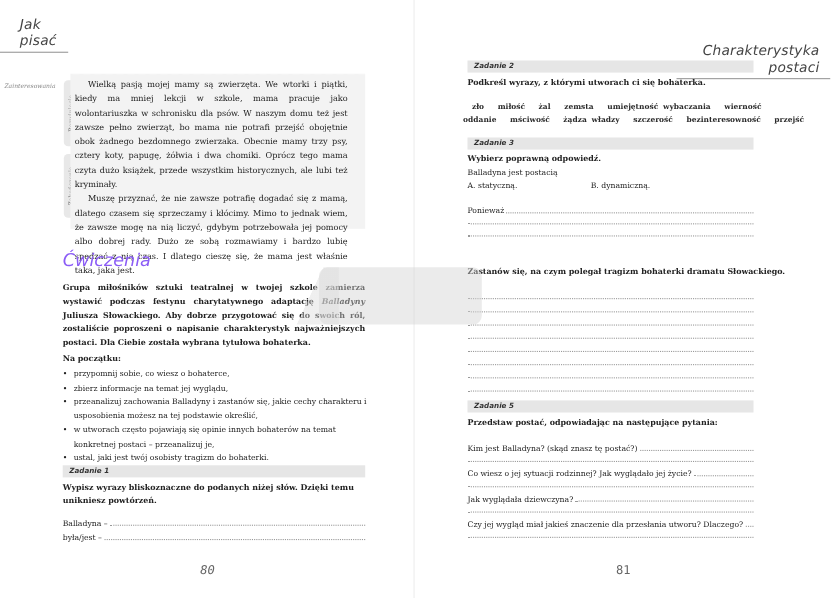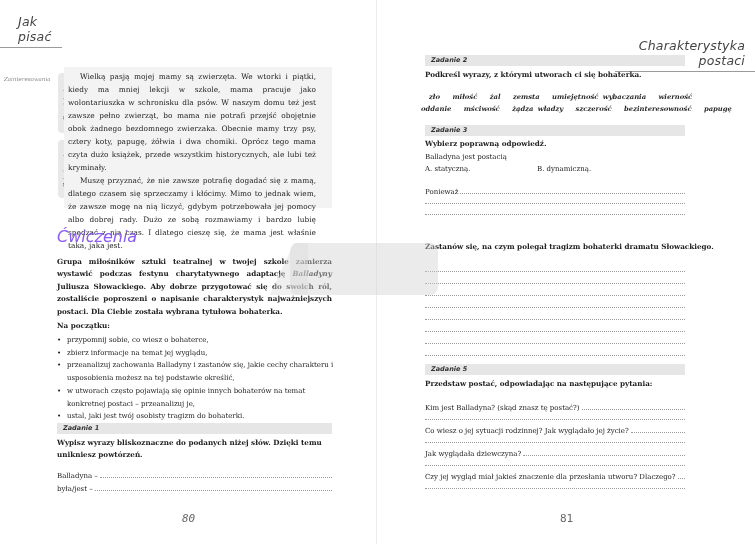--- a/index.html
+++ b/index.html
@@ -40,21 +40,21 @@
   .steps li::before { content: "\2022"; position: absolute; left: 0; top: 0; font-size: 7px; }
 
   .task-bar { position: absolute; height: 11px; background: #e6e6e6; font-family: "DejaVu Sans", sans-serif; font-style: italic; font-weight: bold; font-size: 6.5px; line-height: 11px; padding-left: 6px; color: #333; }
   .task-q { position: absolute; font-family: "DejaVu Serif", serif; font-weight: bold; font-size: 7.2px; line-height: 12.4px; color: #222; }
   .plain { position: absolute; font-family: "DejaVu Serif", serif; font-size: 7px; color: #222; white-space: nowrap; }
   .dotrow { position: absolute; height: 8px; border-bottom: 1.3px dotted #999; }
   .fill-line { position: absolute; display: flex; align-items: flex-end; font-family: "DejaVu Serif", serif; font-size: 7px; color: #222; }
   .fill-line .lbl { white-space: nowrap; padding-right: 2px; }
   .fill-line .dots { flex: 1; border-bottom: 1.3px dotted #999; height: 6px; margin-bottom: 2px; }
 
-  .words { position: absolute; font-family: "DejaVu Serif", serif; font-weight: bold; font-size: 6.8px; color: #2a2a2a; text-align: center; white-space: nowrap; word-spacing: 2px; font-style: italic; }
+  .words { position: absolute; font-family: "DejaVu Serif", serif; font-weight: bold; font-size: 6.8px; color: #2a2a2a; text-align: center; white-space: nowrap; word-spacing: 2px; }
   .words span { margin: 0 4px; }
 
   .watermark { position: absolute; left: 290px; top: 243px; width: 148px; height: 52px; background: rgba(210,210,210,0.45); border-radius: 8px; }
   .watermark .shard { position: absolute; left: -22px; top: 0; width: 40px; height: 52px; background: linear-gradient(115deg, transparent 40%, rgba(220,220,220,0.45) 41%); }
 </style>
 </head>
 <body>
 
 <div class="page page-left">
   <div class="running-head rh-left">Jak pisać</div>
@@ -116,21 +116,21 @@
     <span>zemsta</span>
     <span>umiejętność wybaczania</span>
     <span>wierność</span>
   </div>
   <div class="words" style="left:40px; top:105px; width:275px;">
     <span>oddanie</span>
     <span>mściwość</span>
     <span>żądza władzy</span>
     <span>szczerość</span>
     <span>bezinteresowność</span>
-    <span>papugę</span>
+    <span>przejść</span>
   </div>
 
   <div class="task-bar" style="left:48px; top:125px; width:260px;">Zadanie 3</div>
   <div class="task-q" style="left:48px; top:138px; width:275px;">Wybierz poprawną odpowiedź.</div>
   <div class="plain" style="left:48px; top:153px;">Balladyna jest postacią</div>
   <div class="plain" style="left:48px; top:165px;">A.  statyczną.</div>
   <div class="plain" style="left:160px; top:165px;">B.  dynamiczną.</div>
   <div class="fill-line" style="left:48px; top:186px; width:260px; height:10px;">
     <span class="lbl">Ponieważ</span>
       <span class="dots"></span>

